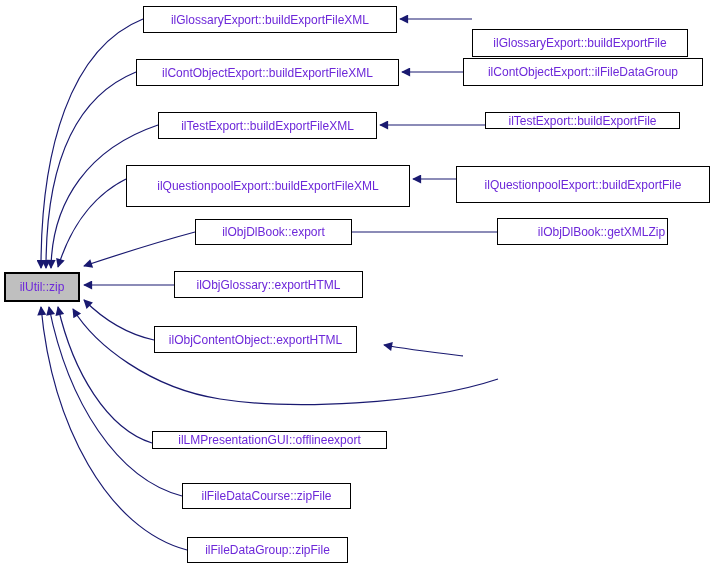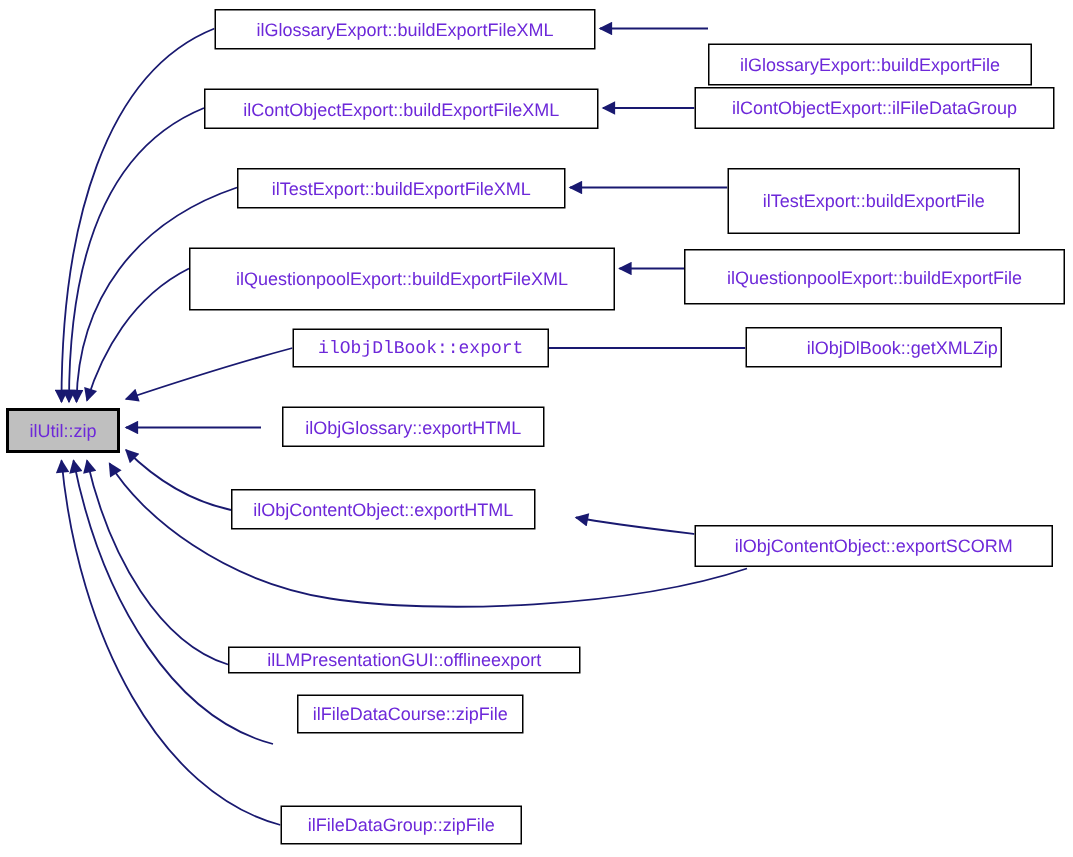--- a/index.html
+++ b/index.html
@@ -71,26 +71,25 @@
     <path class="edge" marker-end="url(#arrow)" d="M456,179 L413,179"></path>
     <path class="edge" marker-end="url(#arrow)" d="M497,232 L343,232"></path>
     <path class="edge" marker-end="url(#arrow)" d="M463,356 C430,352 405,349 384,345"></path>
   </svg>
 
   <div class="node highlight" style="left:4px;   top:272px; width:76px;  height:30px;">ilUtil::zip</div>
   <div class="node" style="left:143px; top:6px;   width:254px; height:27px;">ilGlossaryExport::buildExportFileXML</div>
   <div class="node" style="left:136px; top:59px;  width:263px; height:27px;">ilContObjectExport::buildExportFileXML</div>
   <div class="node" style="left:158px; top:112px; width:219px; height:27px;">ilTestExport::buildExportFileXML</div>
   <div class="node" style="left:126px; top:165px; width:284px; height:42px;">ilQuestionpoolExport::buildExportFileXML</div>
-  <div class="node" style="left:195px; top:219px; width:171px; height:26px;font-family:Liberation Mono, monospace;">ilObjDlBook::export</div>
-  <div class="node" style="left:174px; top:271px; width:175px; height:27px;margin-left:14px;">ilObjGlossary::exportHTML</div>
+  <div class="node" style="left:195px; top:219px; width:157px; height:26px;">ilObjDlBook::export</div>
+  <div class="node" style="left:174px; top:271px; width:189px; height:27px;">ilObjGlossary::exportHTML</div>
   <div class="node" style="left:154px; top:326px; width:203px; height:27px;">ilObjContentObject::exportHTML</div>
-  <div class="node" style="left:463px; top:350px; width:239px; height:28px;">ilObjContentObject::exportSCORM</div>
   <div class="node" style="left:152px; top:431px; width:235px; height:18px;">ilLMPresentationGUI::offlineexport</div>
-  <div class="node" style="left:182px; top:463px; width:151px; height:26px;margin-left:16px;">ilFileDataCourse::zipFile</div>
+  <div class="node" style="left:182px; top:483px; width:169px; height:26px;">ilFileDataCourse::zipFile</div>
   <div class="node" style="left:187px; top:537px; width:161px; height:26px;">ilFileDataGroup::zipFile</div>
   <div class="node" style="left:472px; top:5px;   width:216px; height:28px;margin-top:24px;">ilGlossaryExport::buildExportFile</div>
   <div class="node" style="left:463px; top:58px;  width:240px; height:28px;">ilContObjectExport::ilFileDataGroup</div>
-  <div class="node" style="left:485px; top:112px; width:195px; height:44px;">ilTestExport::buildExportFile</div>
+  <div class="node" style="left:485px; top:112px; width:195px; height:17px;">ilTestExport::buildExportFile</div>
   <div class="node" style="left:456px; top:166px; width:254px; height:37px;">ilQuestionpoolExport::buildExportFile</div>
   <div class="node" style="left:497px; top:218px; width:171px; height:27px;padding-left:38px;">ilObjDlBook::getXMLZip</div>
 
 </div>
 
 </body></html>

